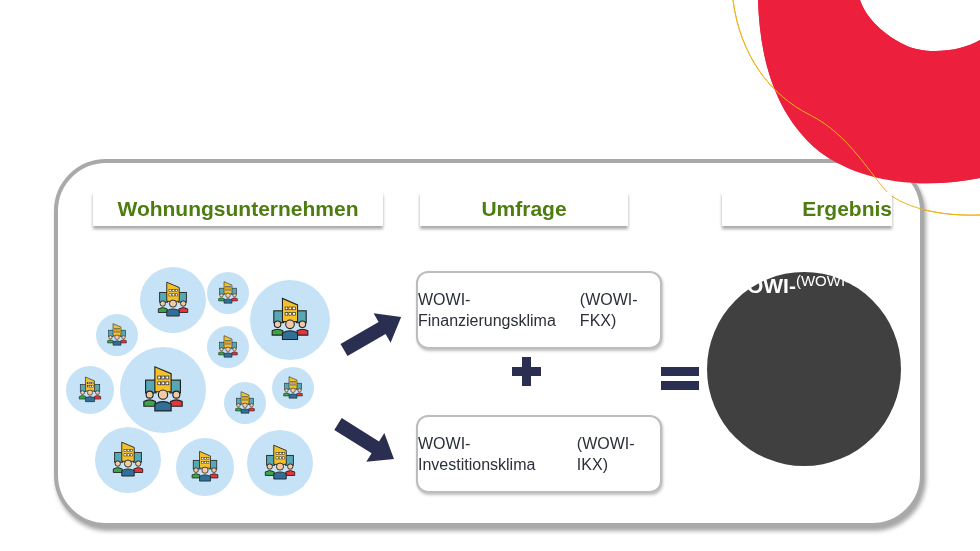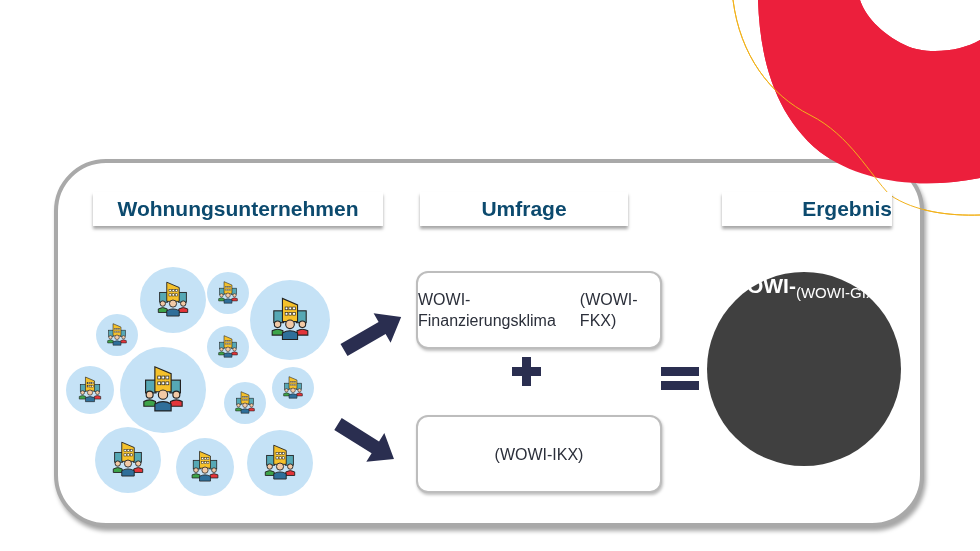--- a/index.html
+++ b/index.html
@@ -3,36 +3,36 @@
 <meta charset="utf-8">
 <style>
   html, body { margin:0; padding:0; }
   body { width:980px; height:551px; background:#ffffff; position:relative; overflow:hidden;
          font-family:"Liberation Sans", sans-serif; }
   .deco { position:absolute; left:0; top:0; width:980px; height:551px; pointer-events:none; }
   .frame { position:absolute; left:54px; top:159px; width:870px; height:368px;
            border:4px solid #a9a9a9; border-radius:52px; background:#fff;
            box-shadow:2px 4px 4px rgba(0,0,0,0.35); box-sizing:border-box; }
   .hdr { position:absolute; top:192px; height:34px; background:#fff; display:flex;
-         align-items:center; justify-content:center; font-weight:bold; font-size:21px; color:#0c4a6e;
+         align-items:center; justify-content:center; font-weight:bold; font-size:21px; color:#4d7c0f;
          box-shadow:0 3px 3px rgba(0,0,0,0.35); }
   .hdr1 { left:93px; width:290px; }
   .hdr2 { left:420px; width:208px; }
   .hdr3 { left:722px; width:170px;justify-content:flex-end; }
   .box { position:absolute; left:416px; width:246px; height:78px; border:2px solid #bdbdbd;
          border-radius:12px; background:#fff; box-shadow:1px 2px 3px rgba(0,0,0,0.25);
          display:flex; flex-direction:row; align-items:center; justify-content:center;
          font-size:16px; color:#2b2f3a; line-height:21px; box-sizing:border-box; }
   .box1 { top:271px; }
   .box2 { top:415px; }
   .result { position:absolute; left:707px; top:272px; width:194px; height:194px; border-radius:50%;
             background:#404040; color:#fff; display:flex; flex-direction:row; 
             justify-content:center; text-align:center; }
   .result .t1 { font-weight:bold; font-size:21px; line-height:27px; }
-  .result .t2 { font-size:15px; margin-top:12px; }
+  .result .t2 { font-size:15px; }
   .ops { position:absolute; left:0; top:0; width:980px; height:551px; }
   .bubbles { position:absolute; left:0; top:0; width:980px; height:551px; }
 </style>
 </head>
 <body>
 
 <svg class="deco" viewBox="0 0 980 551">
   <path d="M758,0 C760,60 775,115 820,152 C860,182 920,190 980,178 L980,40 C960,52 925,55 905,45 C880,33 865,15 860,0 Z" fill="#ec1f3c"></path>
   <path d="M733,0 C740,55 770,95 810,115 C850,135 870,175 890,195 C915,212 950,216 980,215" fill="none" stroke="#f2b21b" stroke-width="1"></path>
 </svg>
@@ -140,19 +140,20 @@
     <rect x="661" y="367" width="38" height="9" fill="#2a2e50"></rect>
     <rect x="661" y="381" width="38" height="9" fill="#2a2e50"></rect>
   </g>
 </svg>
 
 <div class="box box1">
   <span>WOWI-Finanzierungsklima</span>
   <span>(WOWI-FKX)</span>
 </div>
 <div class="box box2">
+  <span>WOWI-Investitionsklima</span>
   <span>(WOWI-IKX)</span>
 </div>
 
 <div class="result">
   <div class="t1">WOWI-</div>
   <div class="t2">(WOWI-GIX)</div>
 </div>
 
 </body></html>

